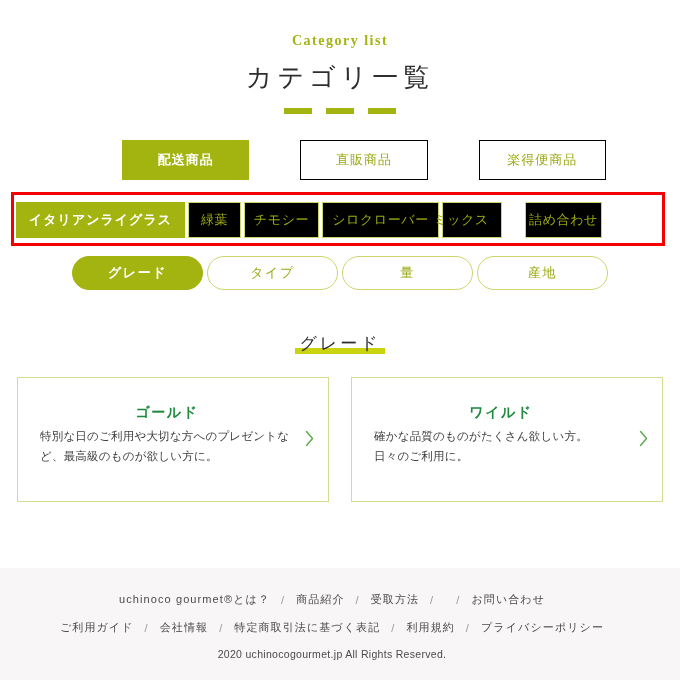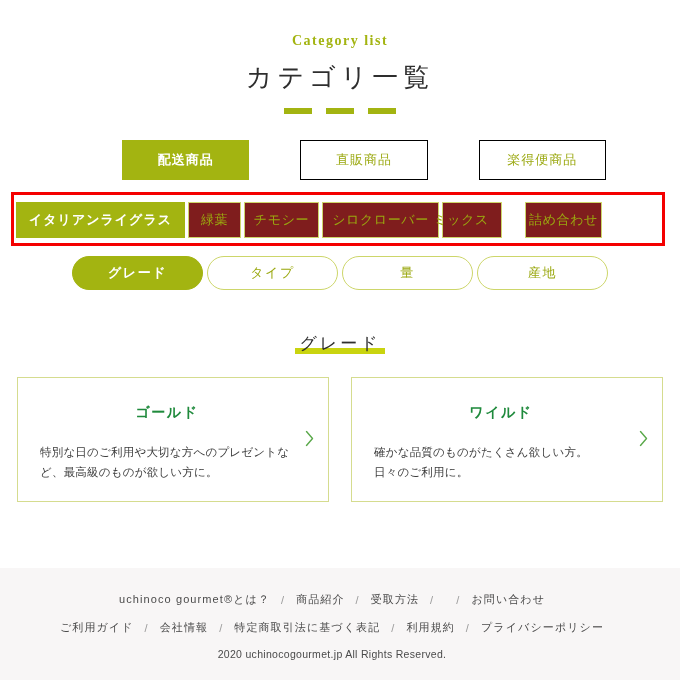--- a/index.html
+++ b/index.html
@@ -108,21 +108,21 @@
   }
   .subtab {
     height: 36px;
     border: 1px solid #cdd66a;
     display: flex;
     align-items: center;
     justify-content: center;
     font-size: 13px;
     letter-spacing: 0.6px;
     color: #9aa80f;
-    background: #7f1d1d;
+    background: #000000;
     cursor: pointer;
     padding: 0 12px;
     white-space: nowrap;
   }
   .subtab.active {
     background: #a3b411;
     border-color: #a3b411;
     color: #ffffff;
     font-weight: 700;
     letter-spacing: 1px;
@@ -192,21 +192,21 @@
     position: relative;
     padding: 26px 34px 0 22px;
     cursor: pointer;
   }
   .card-title {
     text-align: center;
     font-size: 14px;
     font-weight: 700;
     letter-spacing: 1.5px;
     color: #1f8a3c;
-    margin-bottom: 20px;
+    margin-bottom: 4px;
   }
   .card-desc {
     font-size: 11.5px;
     line-height: 1.75;
     color: #3d3d3d;
     letter-spacing: 0.2px;
   }
   .card-chevron {
     position: absolute;
     right: 14px;

